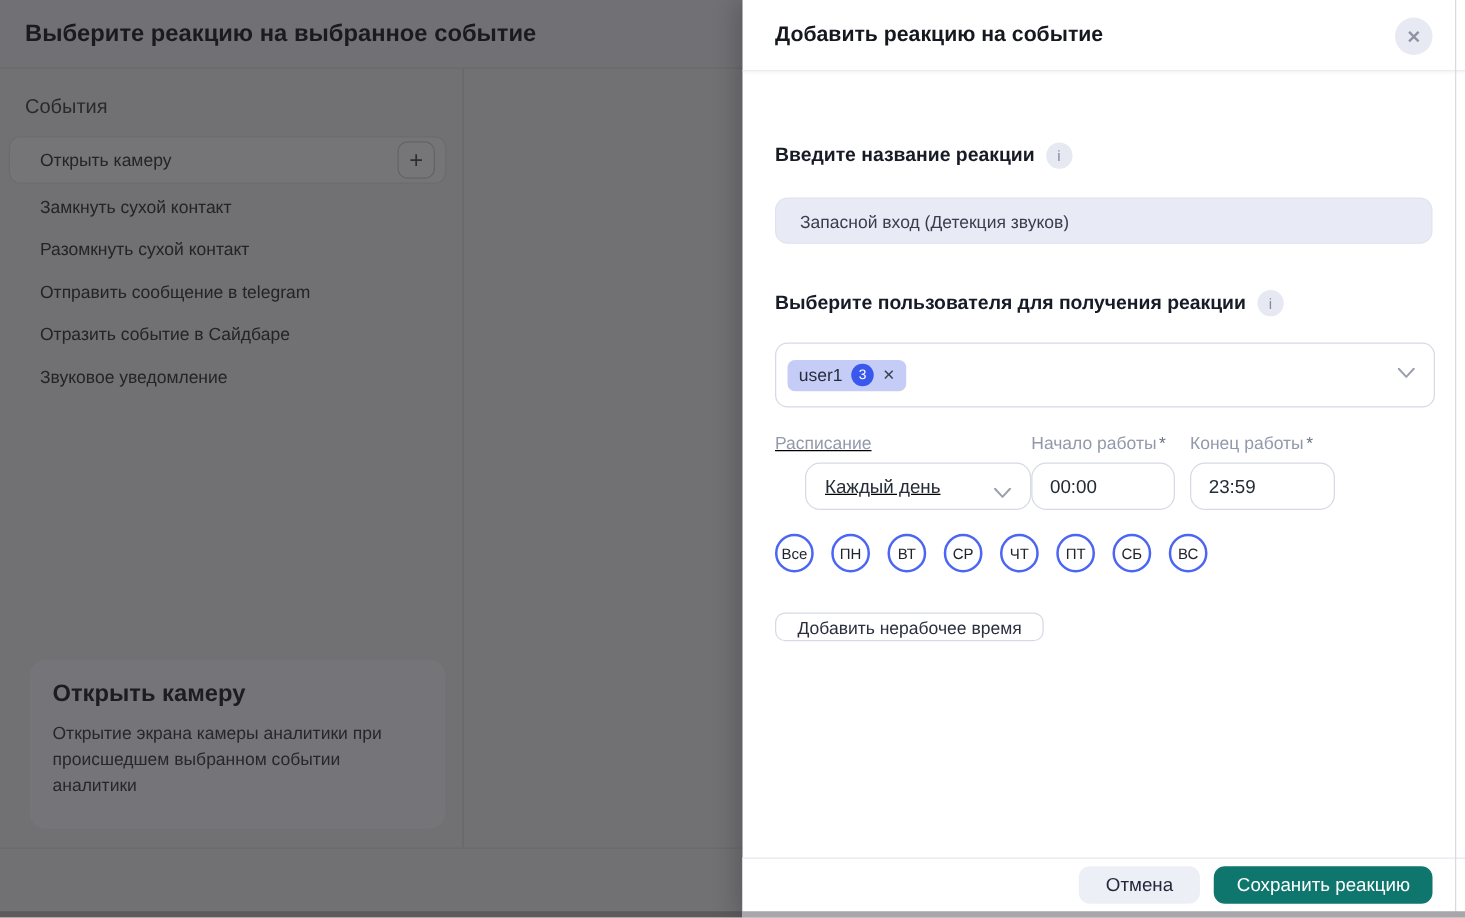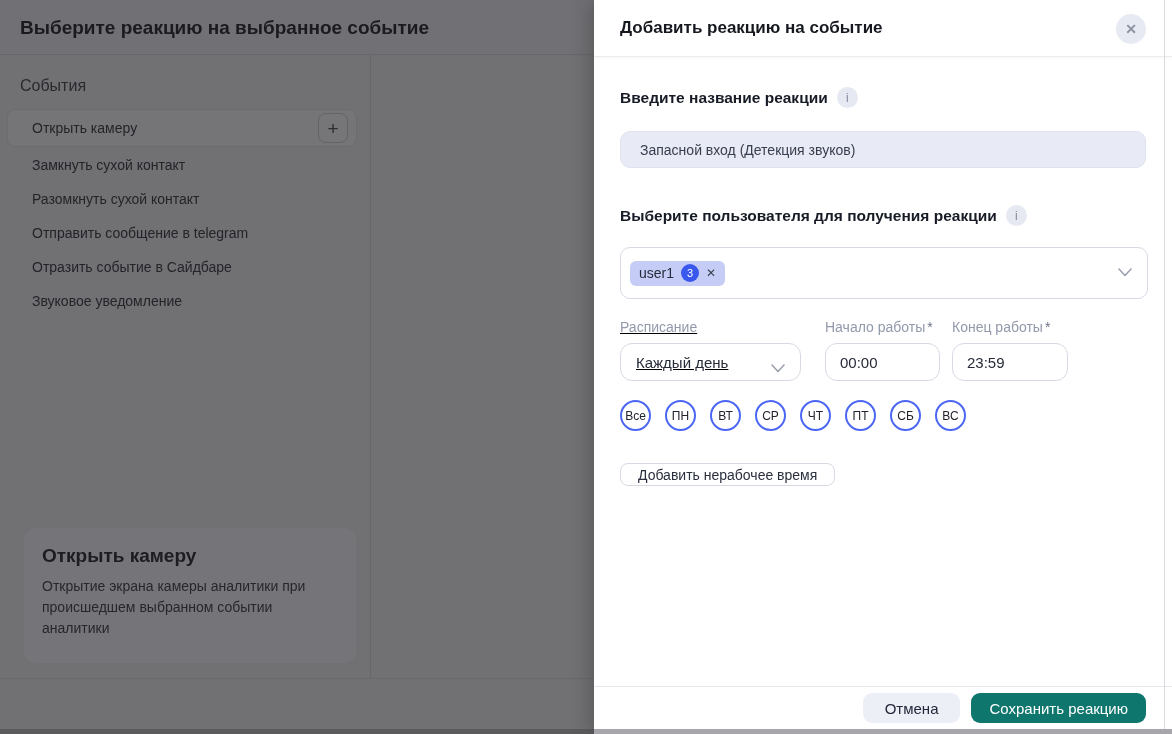--- a/index.html
+++ b/index.html
@@ -43,21 +43,21 @@
   .close-btn { position:absolute; right:26px; top:14px; width:30px; height:30px; border-radius:50%;
     background:#e8eaf3; border:none; color:#8e93a4; font-size:14px; font-weight:bold;
     display:flex; align-items:center; justify-content:center; cursor:pointer; }
 
   .panel-body { padding:0 26px; }
   .sec-head { display:flex; align-items:center; gap:9px; }
   .sec-head h3 { font-size:15.5px; font-weight:bold; color:#171b26; }
   .info-icon { width:21px; height:21px; border-radius:50%; background:#e6e8f2; color:#848b9d;
     font-size:12px; display:flex; align-items:center; justify-content:center; flex:0 0 auto; }
 
-  .head-name { margin-top:30px;text-align:center; }
+  .head-name { margin-top:57px;text-align:center; }
   .name-input { margin-top:23px; width:526px; height:37px; background:#e8eaf5;
     border:1px solid #e0e3ef; border-radius:10px; padding:0 19px; font-size:14px; color:#383e4e;
     font-family:"Liberation Sans", sans-serif; outline:none; }
 
   .head-user { margin-top:37px; }
   .user-select { position:relative; margin-top:21px; width:528px; height:52px;
     border:1px solid #d7dae4; border-radius:10px; background:#fff;
     display:flex; align-items:center; padding:0 38px 0 9px; cursor:pointer; }
   .chip { display:flex; align-items:center; gap:7px; background:#c5cdf7; border-radius:6px;
     height:25px; padding:0 9px; font-size:14px; color:#272c3a; }
@@ -68,21 +68,21 @@
 
   .head-period { margin-top:63px; }
   .period-grid { margin-top:20px; display:flex; }
   .field-label { font-size:14px; color:#9299ab; margin-bottom:8px; }
   .req { color:#6e7487; margin-left:2px; }
   .f-schedule { width:181px; margin-right:24px;text-decoration:underline; }
   .f-start { width:115px; margin-right:12px; }
   .f-end { width:116px; }
   .schedule-select { position:relative; width:181px; height:38px; border:1px solid #d7dae4;
     border-radius:12px; background:#fff; display:flex; align-items:center; padding:0 15px;
-    font-size:15px; color:#262b38; cursor:pointer; }
+    font-size:15px; color:#262b38; cursor:pointer;margin-left:24px; }
   .time-input { width:100%; height:38px; border:1px solid #d7dae4; border-radius:12px;
     padding:0 14px; font-size:15px; color:#262b38; outline:none;
     font-family:"Liberation Sans", sans-serif; background:#fff; }
 
   .days-row { margin-top:19px; display:flex; gap:14px;align-items:center; }
   .day-chip { width:31px; height:31px; border-radius:50%; border:2px solid #4c66f4;
     background:#fff; color:#21242e; font-size:12px; display:flex; align-items:center;
     justify-content:center; cursor:pointer; padding:0;
     font-family:"Liberation Sans", sans-serif; }
 

